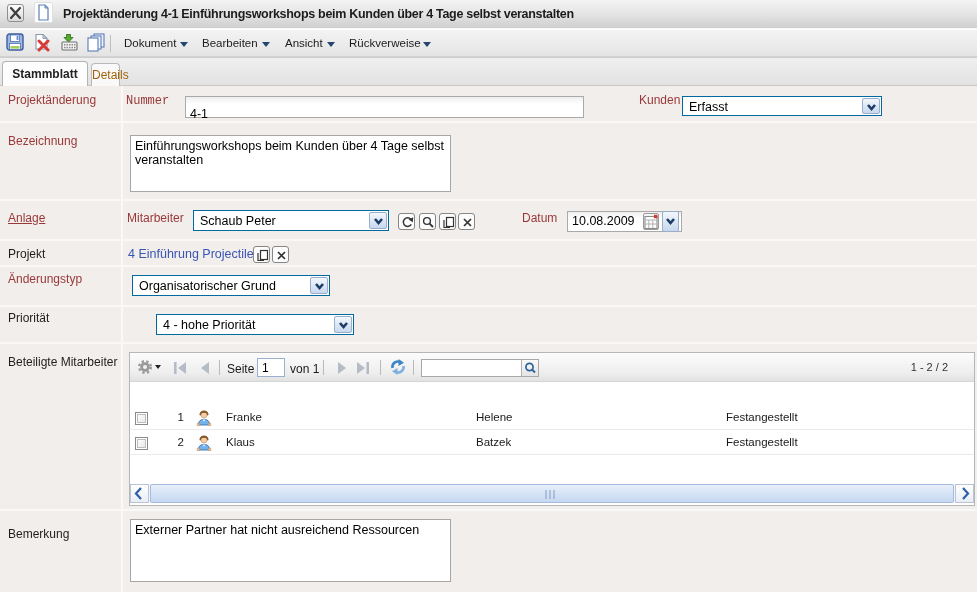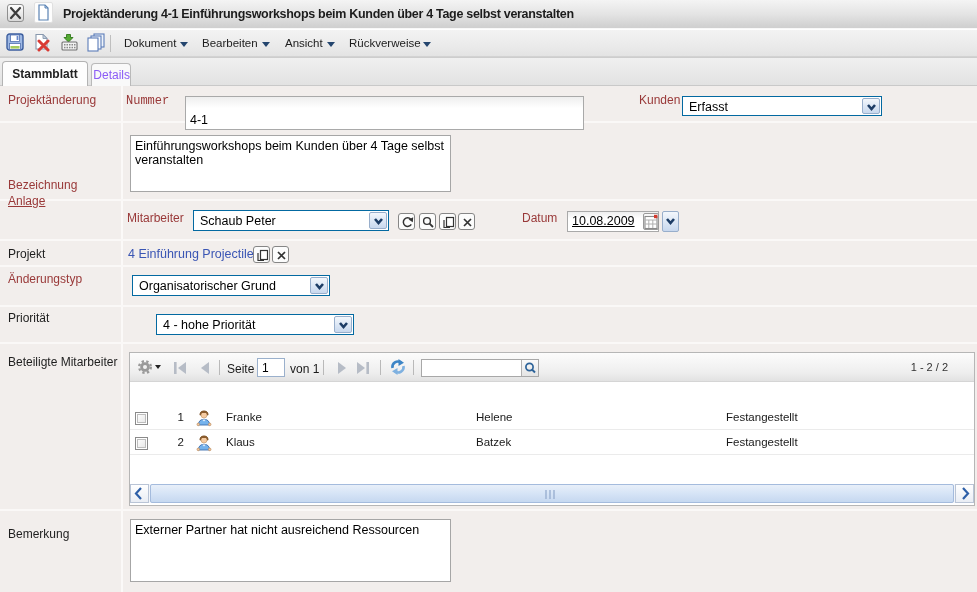--- a/index.html
+++ b/index.html
@@ -20,22 +20,22 @@
   background:linear-gradient(#f3f3f3,#e9e9e9 70%,#e3e3e3);
   border-top:1px solid #ffffff; border-bottom:1px solid #d2d2d2; }
 .menu { top:37px; font-size:11.5px; color:#1c1c1c; }
 .mtri { top:42px; width:0; height:0; border-left:4px solid transparent; border-right:4px solid transparent; border-top:5px solid #24456e; }
 .vsep { top:35px; width:1px; height:17px; background:#bfbfbf; }
 
 #tabstrip { left:0; top:57px; width:977px; height:29px;
   background:linear-gradient(#f0f0f0,#e2e2e2); border-top:1px solid #cdcdcd; border-bottom:1px solid #c9c9c9; }
 #tab1 { left:2px; top:61px; width:86px; height:25px; background:#fdfdfd; border:1px solid #b3b3b3; border-bottom:none;
   border-radius:4px 4px 0 0; font-size:12px; font-weight:bold; color:#222; text-align:center; line-height:24px; position:absolute;}
-#tab2 { left:91px; top:63px; width:40px; height:23px; background:#f9f9f9; border:1px solid #b9b9b9; border-bottom:none;
-  border-radius:4px 4px 0 0; font-size:12px; color:#8b5cf6; text-align:right; line-height:22px; position:absolute;}
+#tab2 { left:91px; top:63px; width:29px; height:23px; background:#f9f9f9; border:1px solid #b9b9b9; border-bottom:none;
+  border-radius:4px 4px 0 0; font-size:12px; color:#a16207; text-align:right; line-height:22px; position:absolute;}
 
 
 #form { left:0; top:86px; width:977px; height:506px; background:#f2eeec; }
 .vline { left:121px; top:86px; width:2px; height:506px; background:#fbf9f8; }
 .hline { left:0; width:977px; height:2px; background:#faf8f7; }
 .rlabel { left:8px; font-size:12px; }
 .red { color:#993838; }
 .blk { color:#1e1e1e; }
 .flabel { font-size:12px; color:#993838; }
 
@@ -151,35 +151,35 @@
 <div class="hline abs" style="top:121px;"></div>
 <div class="hline abs" style="top:199px;"></div>
 <div class="hline abs" style="top:239px;"></div>
 <div class="hline abs" style="top:265px;"></div>
 <div class="hline abs" style="top:305px;"></div>
 <div class="hline abs" style="top:342px;"></div>
 <div class="hline abs" style="top:509px;"></div>
 
 <div class="rlabel red abs" style="top:93px;">Projektänderung</div>
 <div class="flabel abs" style="left:126px;top:94px;font-family:Liberation Mono, monospace;">Nummer</div>
-<div class="inp abs" style="left:185px;top:96px;width:399px;height:20px;padding:16px 4px;">4-1</div>
+<div class="inp abs" style="left:185px;top:96px;width:399px;height:20px;padding:10px 4px;">4-1</div>
 <div class="flabel abs" style="left:639px;top:93px;">Kunden</div>
 <div class="combo abs" style="left:682px;top:96px;width:200px;height:20px;">
   <span class="txt">Erfasst</span>
   <span class="cbtn">
       <svg width="14" height="10">
         <path d="M3 2 L6.5 6 L10 2" stroke="#1d3d66" stroke-width="2.6" fill="none"></path>
       </svg>
     </span>
 </div>
 
-<div class="rlabel red abs" style="top:134px;margin-top:44px;">Bezeichnung</div>
+<div class="rlabel red abs" style="top:134px;">Bezeichnung</div>
 <div class="tbox abs" style="left:130px;top:135px;width:321px;height:57px;padding:3px 4px;font-size:12.5px;color:#000;line-height:14px;">Einführungsworkshops beim Kunden über 4 Tage selbst veranstalten</div>
 
-<div class="rlabel red abs" style="top:194px;text-decoration:underline;">Anlage</div>
+<div class="rlabel red abs" style="top:211px;text-decoration:underline;">Anlage</div>
 <div class="flabel abs" style="left:127px;top:211px;">Mitarbeiter</div>
 <div class="combo abs" style="left:193px;top:210px;width:196px;height:21px;">
   <span class="txt">Schaub Peter</span>
   <span class="cbtn">
       <svg width="14" height="10">
         <path d="M3 2 L6.5 6 L10 2" stroke="#1d3d66" stroke-width="2.6" fill="none"></path>
       </svg>
     </span>
 </div>
 <div class="ib abs" style="left:398px;top:213px;">
@@ -199,21 +199,21 @@
       <rect x="5.5" y="2.5" width="7" height="9" fill="#fff" stroke="#333" stroke-width="1.2"></rect>
       <path d="M3 5 L3 12.5 L9 12.5" stroke="#333" stroke-width="1.2" fill="none"></path>
     </svg>
   </div>
 <div class="ib abs" style="left:458px;top:213px;">
     <svg width="15" height="15">
       <path d="M4 4 L11 11 M11 4 L4 11" stroke="#333" stroke-width="1.7"></path>
     </svg>
   </div>
 <div class="flabel abs" style="left:522px;top:211px;">Datum</div>
-<div class="inp abs" style="left:567px;top:211px;width:92px;height:21px;padding:2px 4px;text-decoration:underline;">10.08.2009</div>
+<div class="inp abs" style="left:567px;top:211px;width:115px;height:21px;padding:2px 4px;">10.08.2009</div>
 <div class="abs" style="left:643px;top:213px;width:16px;height:17px;background:linear-gradient(#fbfbfb,#e9e9e9);border:1px solid #9a9a9a;border-radius:2px;">
   <svg width="15" height="17">
       <rect x="1" y="2.5" width="12" height="12" fill="#fff" stroke="#8a8a8a" stroke-width="1.1"></rect>
       <path d="M1 6 L13 6 M4.8 6 L4.8 14 M8.8 6 L8.8 14 M1 10 L13 10" stroke="#b0b0b0" stroke-width="1"></path>
       <rect x="10" y="0.8" width="3.4" height="3.4" fill="#d23a2e"></rect>
     </svg>
 </div>
 <div class="abs" style="left:662px;top:211px;width:17px;height:21px;background:linear-gradient(#f3f7fc,#dfe9f6 45%,#c8d8ee);border:1px solid #98aecb;border-radius:2px;">
   <svg width="14" height="10" style="position:absolute;left:1px;top:5px;">
       <path d="M3 2 L6.5 6 L10 2" stroke="#1d3d66" stroke-width="2.6" fill="none"></path>

